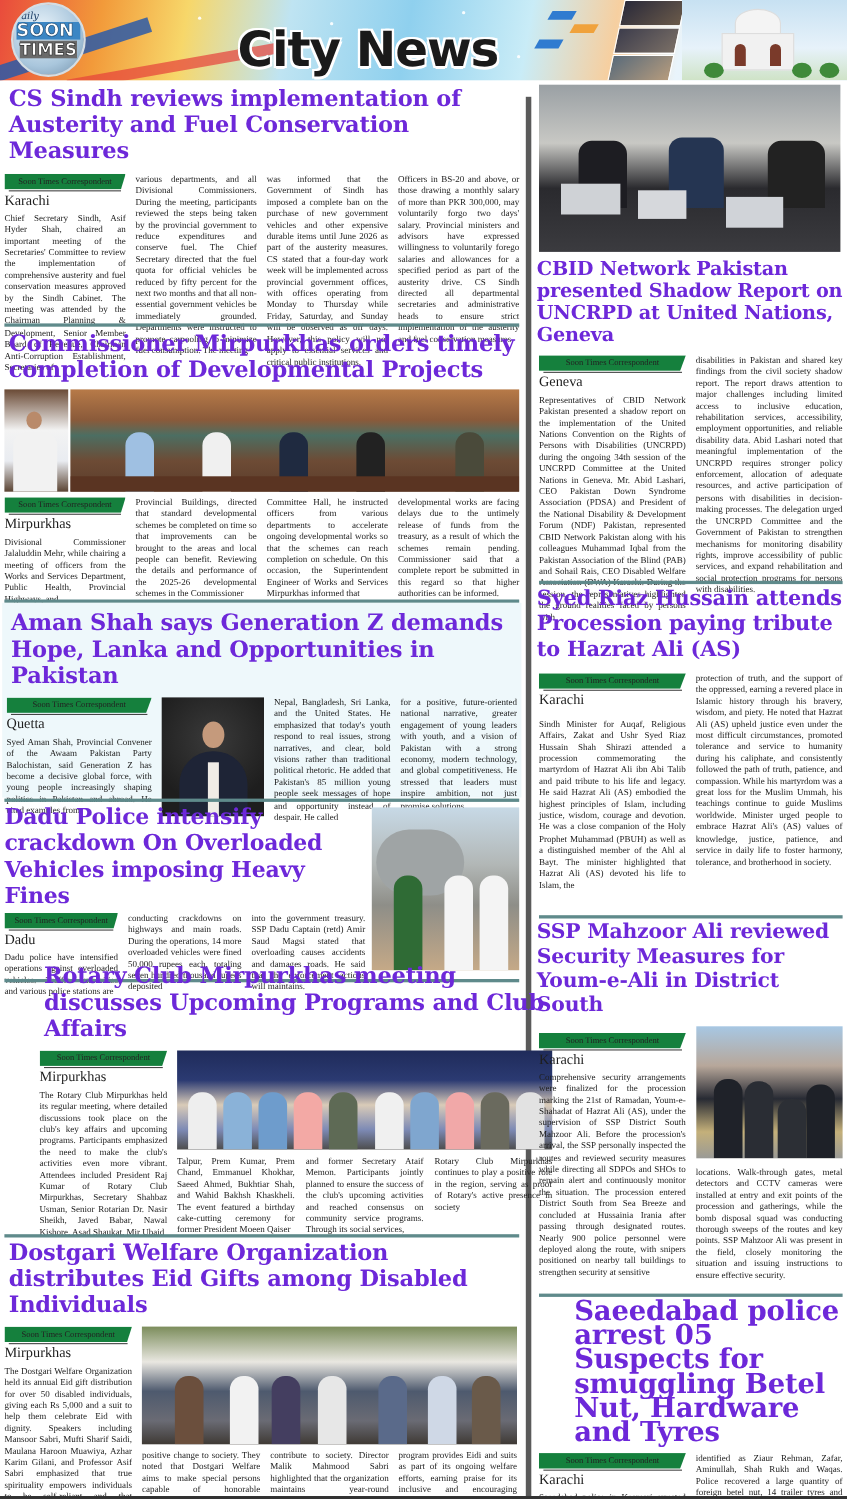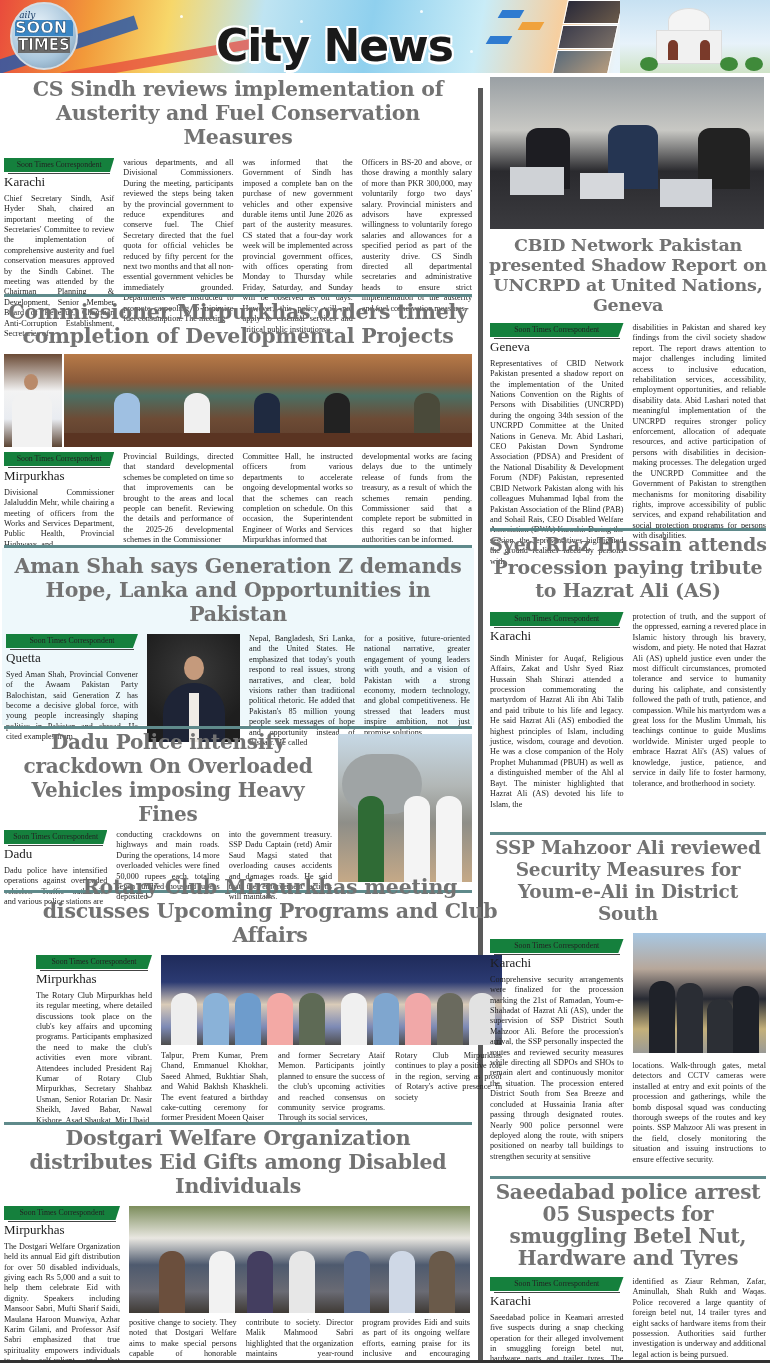--- a/index.html
+++ b/index.html
@@ -41,21 +41,21 @@
 
   
   .col-left { position:absolute; left:0; top:75px; width:476px; }
   .col-right { position:absolute; left:486px; top:75px; width:284px; }
   .vrule { position:absolute; left:478px; top:88px; width:5px; height:1275px; background:#5a5a5a; }
 
   .article { position:absolute; left:0; width:100%; }
   .rule { position:absolute; left:4px; right:4px; height:3px; background:#5f8a8b; }
 
   .headline {
-    font-family: "DejaVu Serif", serif; text-align:center; color:#737373;
+    font-family: "DejaVu Serif", serif; text-align:left; color:#6d28d9;
     font-size:20.5px; line-height:24px; letter-spacing:-0.2px;
   }
 
   .body { font-family:"Liberation Serif", serif; font-size:8.2px; line-height:10.4px; text-align:justify; color:#1e1e1e; }
   .cols { display:flex; gap:9px; }
   .cols > div { flex:1; }
 
   .byline { margin:0 0 3px 0; }
   .byline .tag {
     display:block; background:#15803d; font-size:7.8px; text-align:center; padding:2px 0; color:#222;
@@ -380,21 +380,21 @@
           <div class="person" style="left:74px;height:45%;background:#2c2f35;"></div>
           <div class="person" style="left:100px;height:56%;background:#1e2128;"></div>
         </div>
         <p>locations. Walk-through gates, metal detectors and CCTV cameras were installed at entry and exit points of the procession and gatherings, while the bomb disposal squad was conducting thorough sweeps of the routes and key points. SSP Mahzoor Ali was present in the field, closely monitoring the situation and issuing instructions to ensure effective security.</p>
       </div>
     </div>
   </article>
   <div class="rule" style="top:1101px;"></div>
 
   <article class="article" style="top:1106px; height:182px;">
-    <h2 class="headline" style="font-size:20px; line-height:22px; padding:0 2px;">Saeedabad police arrest 05 Suspects for smuggling Betel Nut, Hardware and Tyres</h2>
+    <h2 class="headline" style="font-size:25px; line-height:22px; padding:0 2px;margin-left:34px;">Saeedabad police arrest 05 Suspects for smuggling Betel Nut, Hardware and Tyres</h2>
     <div class="cols body" style="padding:8px 4px 0 4px;">
       <div>
         <div class="byline">
           <span class="tag">Soon Times Correspondent</span>
           <div class="line"></div>
           <span class="city">Karachi</span>
         </div>
         <p>Saeedabad police in Keamari arrested five suspects during a snap checking operation for their alleged involvement in smuggling foreign betel nut, hardware parts and trailer tyres. The arrested men were</p>
       </div>
       <div>

